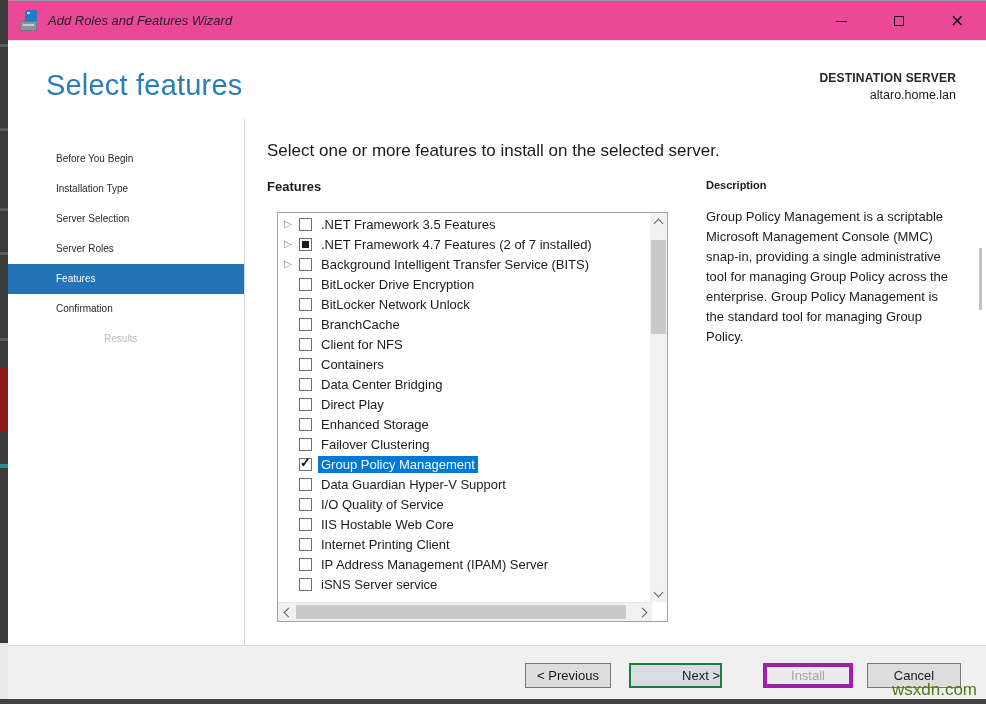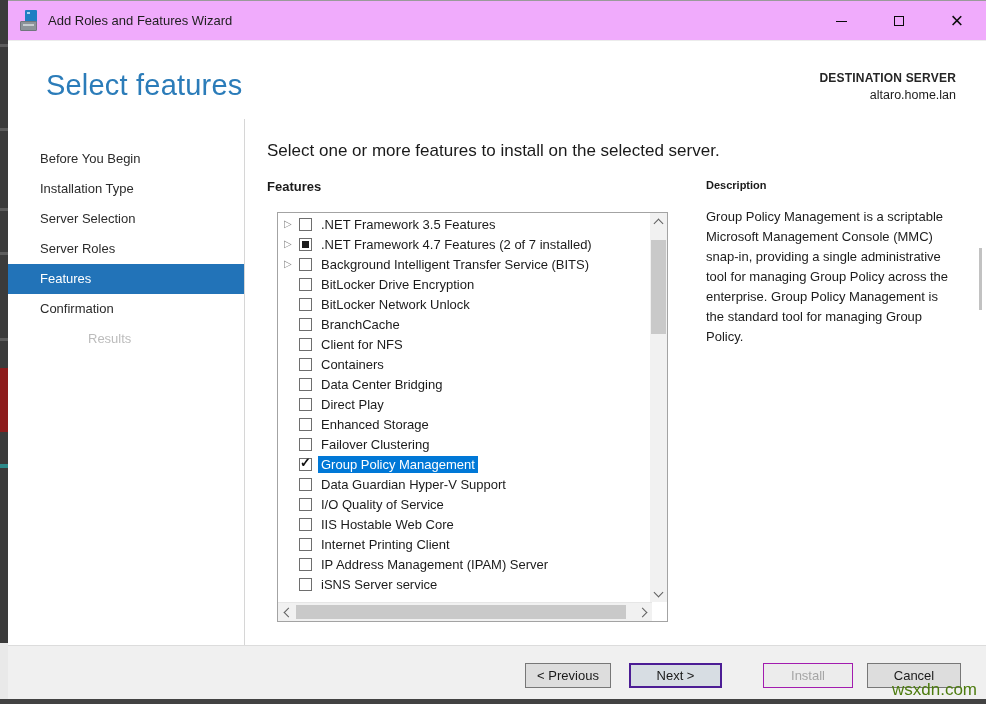--- a/index.html
+++ b/index.html
@@ -11,42 +11,42 @@
   .desktop-strip { position:absolute; left:0; top:0; width:8px; height:704px; background:#3b3b3b; }
   .strip-tick { position:absolute; left:0; width:8px; height:3px; background:#5d5d5d; }
   .strip-red  { position:absolute; left:0; top:368px; width:8px; height:64px; background:#8d1c1c; }
   .strip-teal { position:absolute; left:0; top:464px; width:8px; height:4px; background:#2e8b8b; }
   .strip-bottom { position:absolute; left:0; top:643px; width:8px; height:57px; background:#e9e9e9; }
 
   .window { position:absolute; left:8px; top:0; width:978px; height:704px; background:#ffffff; border-top:1px solid #9a9a9a; }
   .bottom-edge { position:absolute; left:0; top:699px; width:986px; height:5px; background:#424242; }
 
   
-  .titlebar { position:absolute; left:0; top:0; width:100%; height:40px; background:#f0abfc; border-bottom:1px solid #ececec; }
+  .titlebar { position:absolute; left:0; top:0; width:100%; height:40px; background:#ec4899; border-bottom:1px solid #ececec;font-style:italic; }
   .app-icon { position:absolute; left:12px; top:9px; width:24px; height:23px; display:block; }
   .ic-blue { position:absolute; left:5px; top:0; width:12px; height:15px; background:#1f7ec3; border-radius:1px; }
   .ic-blue::after { content:""; position:absolute; left:2px; top:2px; width:3px; height:2px; background:#a9d3ee; }
   .ic-gray { position:absolute; left:0; top:11px; width:17px; height:10px; background:#8c9399; border-radius:1px; border:1px solid #70777d; }
   .ic-gray::after { content:""; position:absolute; left:2px; top:2px; width:11px; height:2px; background:#c6cccf; }
   .title-text { position:absolute; left:40px; top:12px; font-size:13px; color:#1f1f1f; }
   .win-controls { position:absolute; right:0; top:0; height:40px; display:flex; }
   .wc { width:58px; height:40px; display:flex; align-items:center; justify-content:center; cursor:default; }
   .glyph-min { width:11px; height:0; border-top:1px solid #0a0a0a; display:block; }
   .glyph-max { width:10px; height:10px; border:1px solid #0a0a0a; display:block; }
   .glyph-close { font-size:22px; color:#0a0a0a; line-height:20px; font-weight:400; }
 
   
   .page-title { position:absolute; left:22px; top:68px; font-size:29px; font-weight:300; color:#2b7cb9; letter-spacing:0.2px;margin-left:16px; }
   .dest { position:absolute; right:30px; top:70px; text-align:right; }
   .dest-label { font-size:12px; font-weight:bold; color:#252525; letter-spacing:0.2px; }
   .dest-value { font-size:12.5px; color:#1c1c1c; margin-top:3px; }
 
   
   .sidebar { position:absolute; left:0; top:143px; width:236px; }
-  .nav-item { height:30px; line-height:30px; padding-left:32px; font-size:13px; color:#2b2b2b; cursor:default; }
+  .nav-item { height:30px; line-height:30px; padding-left:48px; font-size:10px; color:#2b2b2b; cursor:default; }
   .nav-item.selected { background:#2273b8; color:#ffffff; }
   .nav-item.disabled { color:#bcbcbc;margin-left:48px; }
   .v-divider { position:absolute; left:236px; top:118px; width:1px; height:526px; background:#d6d6d6; }
 
   
   .instruction { position:absolute; left:259px; top:140px; font-size:17px; color:#1a1a1a; }
   .list-label  { position:absolute; left:259px; top:178px; font-size:13px; font-weight:bold; color:#1a1a1a; }
 
   .listbox { position:absolute; left:269px; top:211px; width:391px; height:410px; border:1px solid #a3a3a3; background:#ffffff; }
   .rows { position:absolute; left:0; top:1px; right:17px; bottom:19px; overflow:hidden; }
@@ -75,22 +75,22 @@
   
   .desc-title { position:absolute; left:698px; top:178px; font-size:11px; font-weight:bold; color:#1a1a1a; }
   .desc-text  { position:absolute; left:698px; top:206px; width:248px; font-size:13px; line-height:20px; color:#1c1c1c; }
   .desc-thumb { position:absolute; left:971px; top:247px; width:3px; height:62px; background:#c2c2c2; }
 
   
   .footer { position:absolute; left:0; top:644px; width:100%; height:56px; background:#f0f0f0; border-top:1px solid #dcdcdc; }
   .btn { position:absolute; top:17px; height:25px; font-family:"Liberation Sans",sans-serif; font-size:13px; color:#1a1a1a;
          background:#dddddd; border:1px solid #777777; cursor:default; }
   .btn-previous { left:517px; width:86px; }
-  .btn-next     { left:621px; width:93px; border:2px solid #4c1d95; background:#d7dde3; }
-  .btn-install  { left:755px; width:90px; background:#ececec; border:1px solid #a21caf; color:#a5a5a5; }
+  .btn-next     { left:621px; width:93px; border:2px solid #15803d; background:#d7dde3;text-align:right; }
+  .btn-install  { left:755px; width:90px; background:#ececec; border:4px solid #a21caf; color:#a5a5a5; }
   .btn-cancel   { left:859px; width:94px; }
   .watermark { position:absolute; right:9px; bottom:1px; font-size:17px; color:#4d7c0f; }
 </style>
 </head>
 <body>
 
 <div class="screen">
 
   <div class="desktop-strip">
     <div class="strip-tick" style="top:44px"></div>

